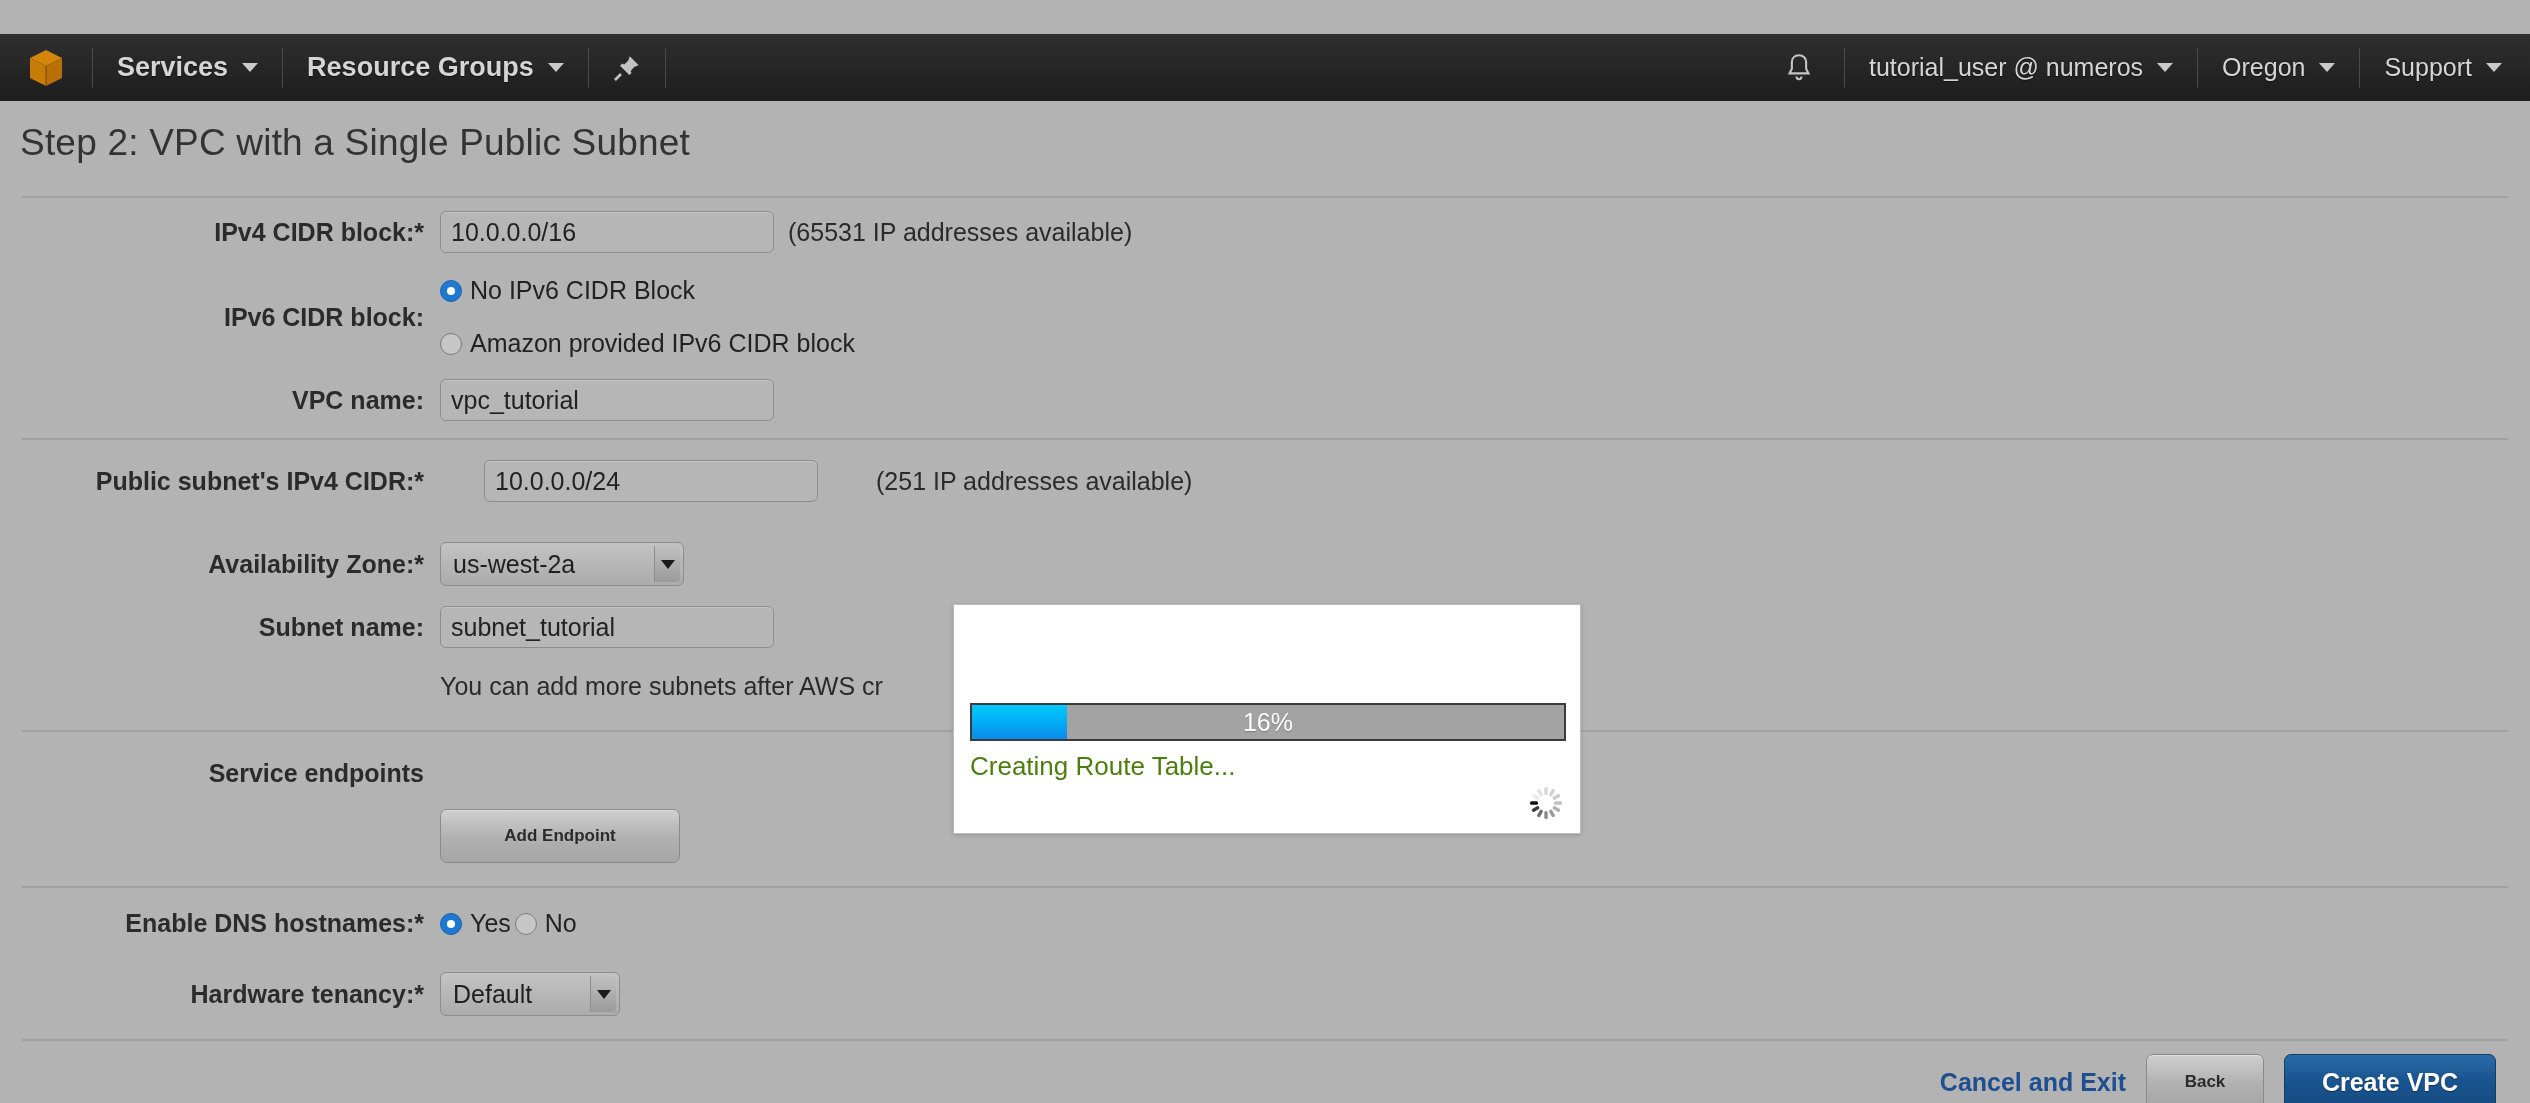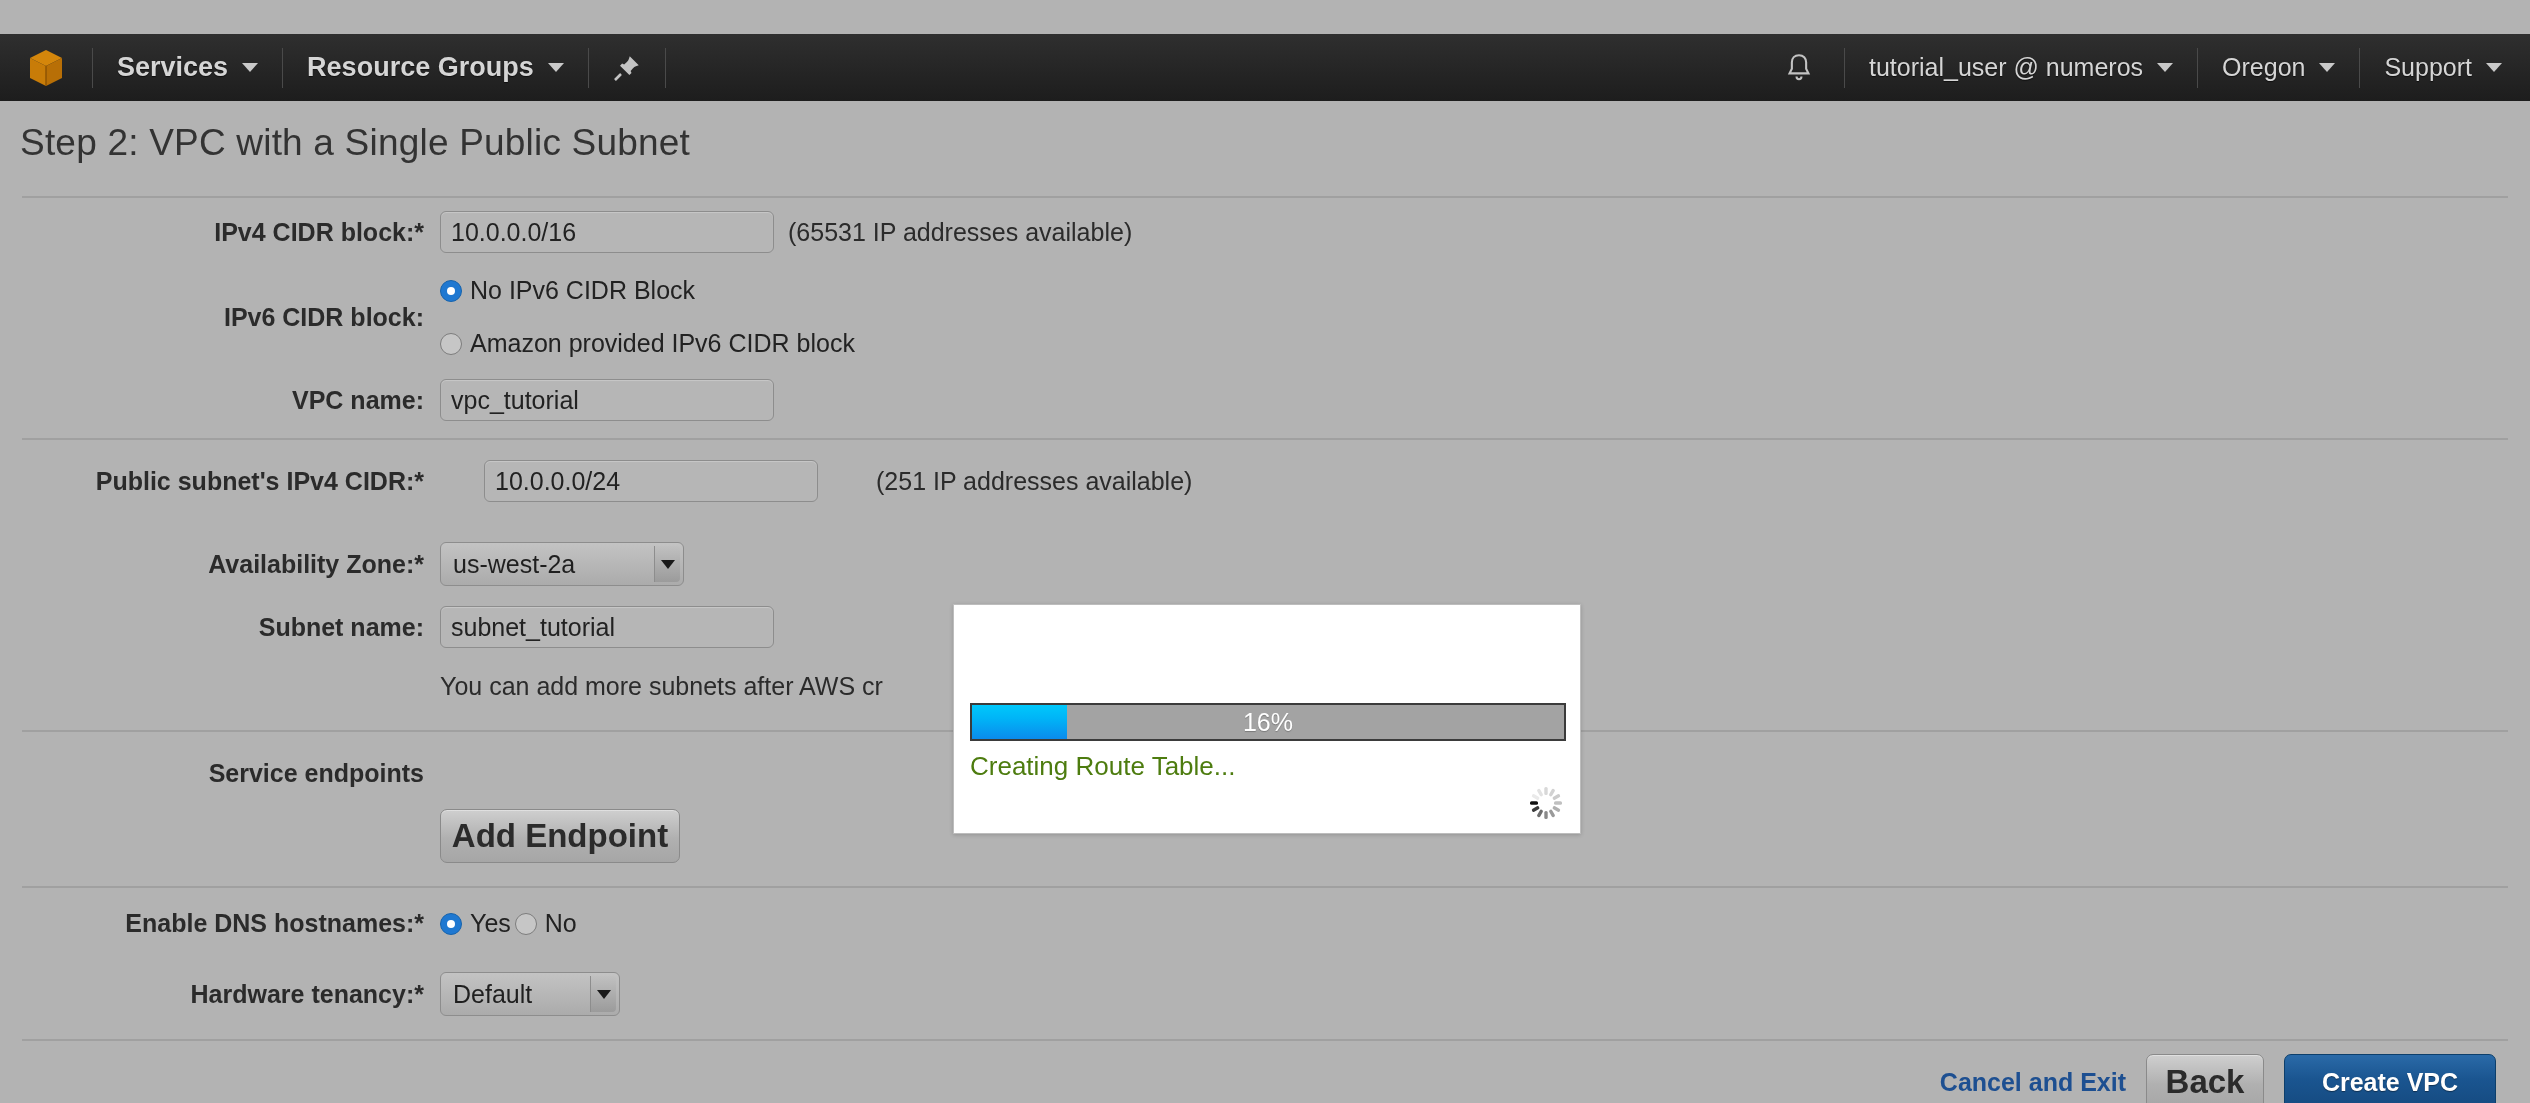--- a/index.html
+++ b/index.html
@@ -193,21 +193,21 @@
     width: 0; height: 0;
     border-left: 7px solid transparent;
     border-right: 7px solid transparent;
     border-top: 9px solid #1a1a1a;
   }
 
   .btn-gray {
     border: 1px solid #8a8a8a;
     border-radius: 7px;
     background: linear-gradient(180deg,#cfcfcf 0%, #b0b0b0 55%, #a6a6a6 100%);
-    font-size: 33px;
+    font-size: 17px;
     font-weight: bold;
     color: #2b2b2b;
     cursor: pointer;
     font-family: "Liberation Sans", sans-serif;
     box-shadow: 0 1px 0 rgba(255,255,255,0.35) inset;
   }
 
   .btn-blue {
     border: 1px solid #0d3f6b;
     border-radius: 7px;

